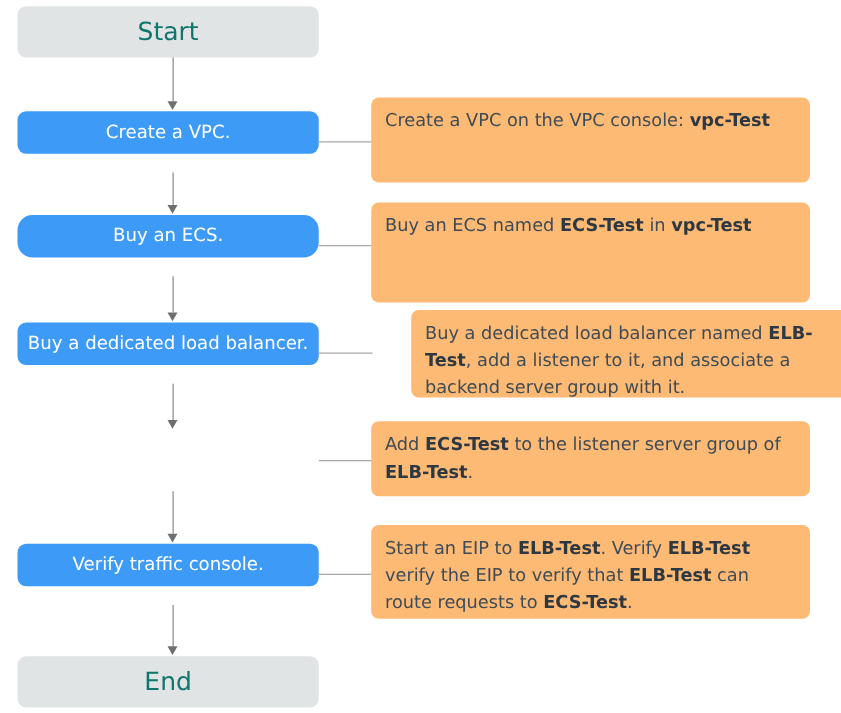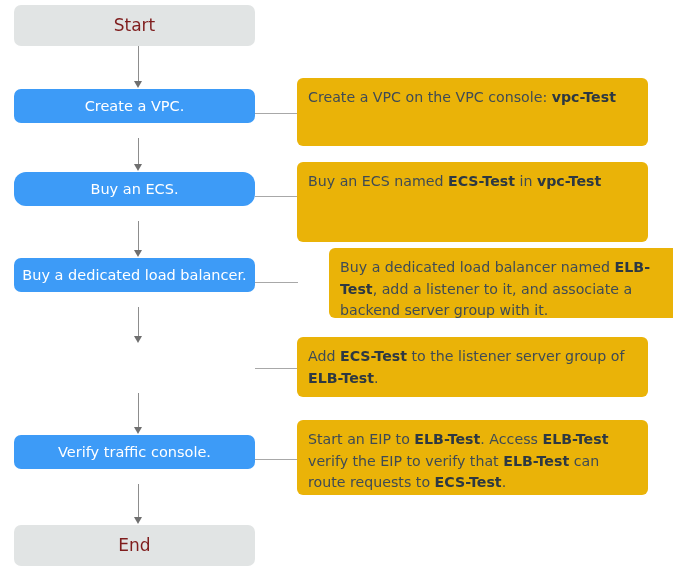--- a/index.html
+++ b/index.html
@@ -32,22 +32,22 @@
     border-radius: 7px;
     display: flex;
     align-items: center;
     justify-content: center;
     text-align: center;
     padding: 0 8px;
     line-height: 1.28;
   }
   .node-terminal {
     background: #e1e4e4;
-    color: #7f1d1d;
-    font-size: 17px;
+    color: #0f766e;
+    font-size: 20px;
     height: 41px;
   }
   .node-step {
     background: #3d9bf7;
     color: #ffffff;
     font-size: 14.5px;
     height: 34px;
   }
 
   #node-start  { top: 5px; }
@@ -103,21 +103,21 @@
   #conn-3 { top: 282px; }
   #conn-4 { top: 368px; }
   #conn-5 { top: 459px; }
 
   
   .note {
     position: absolute;
     left: 297px;
     width: 351px;
     box-sizing: border-box;
-    background: #eab308;
+    background: #fdba74;
     border-radius: 6px;
     color: #3f4b55;
     font-size: 14.2px;
     line-height: 1.52;
     padding: 9px 11px 9px 11px;
   }
   .note b { font-weight: bold; color: #2d3842; }
 
   #note-1 { top: 78px;  height: 68px; }
   #note-2 { top: 162px; height: 80px; }
@@ -175,15 +175,15 @@
   <div class="connector" id="conn-5"></div>
 
   <div class="note" id="note-1"><span>Create a VPC on the VPC console: </span><b>vpc-Test</b></div>
 
   <div class="note" id="note-2"><span>Buy an ECS named </span><b>ECS-Test</b><span> in </span><b>vpc-Test</b></div>
 
   <div class="note" id="note-3"><span>Buy a dedicated load balancer named </span><b>ELB-Test</b><span>, add a listener to it, and associate a backend server group with it.</span></div>
 
   <div class="note" id="note-4"><span>Add </span><b>ECS-Test</b><span> to the listener server group of </span><b>ELB-Test</b><span>.</span></div>
 
-  <div class="note" id="note-5"><span>Start an EIP to </span><b>ELB-Test</b><span>. Access </span><b>ELB-Test</b><span> verify the EIP to verify that </span><b>ELB-Test</b><span> can route requests to </span><b>ECS-Test</b><span>.</span></div>
+  <div class="note" id="note-5"><span>Start an EIP to </span><b>ELB-Test</b><span>. Verify </span><b>ELB-Test</b><span> verify the EIP to verify that </span><b>ELB-Test</b><span> can route requests to </span><b>ECS-Test</b><span>.</span></div>
 
 </div>
 
 </body></html>

